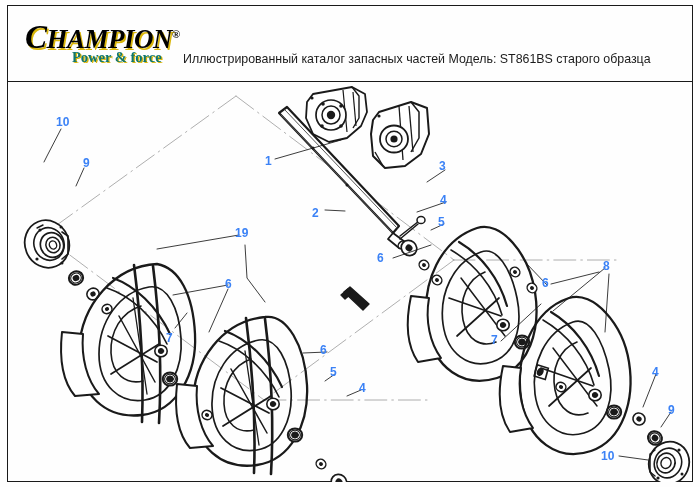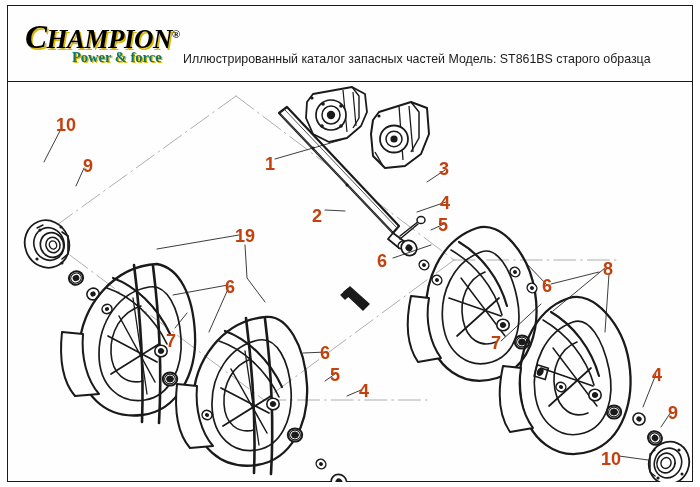--- a/index.html
+++ b/index.html
@@ -92,23 +92,23 @@
     left: 7px;
     top: 82px;
     width: 686px;
     height: 400px;
   }
   #svg-canvas { display: block; }
 
   
   .callout {
     position: absolute;
-    font-size: 18px;
+    font-size: 12px;
     font-weight: 600;
-    color: #c2410c;
+    color: #3b82f6;
     line-height: 1;
     user-select: none;
     white-space: nowrap;
   }
 </style>
 </head>
 <body>
 
 <div id="page">
 

